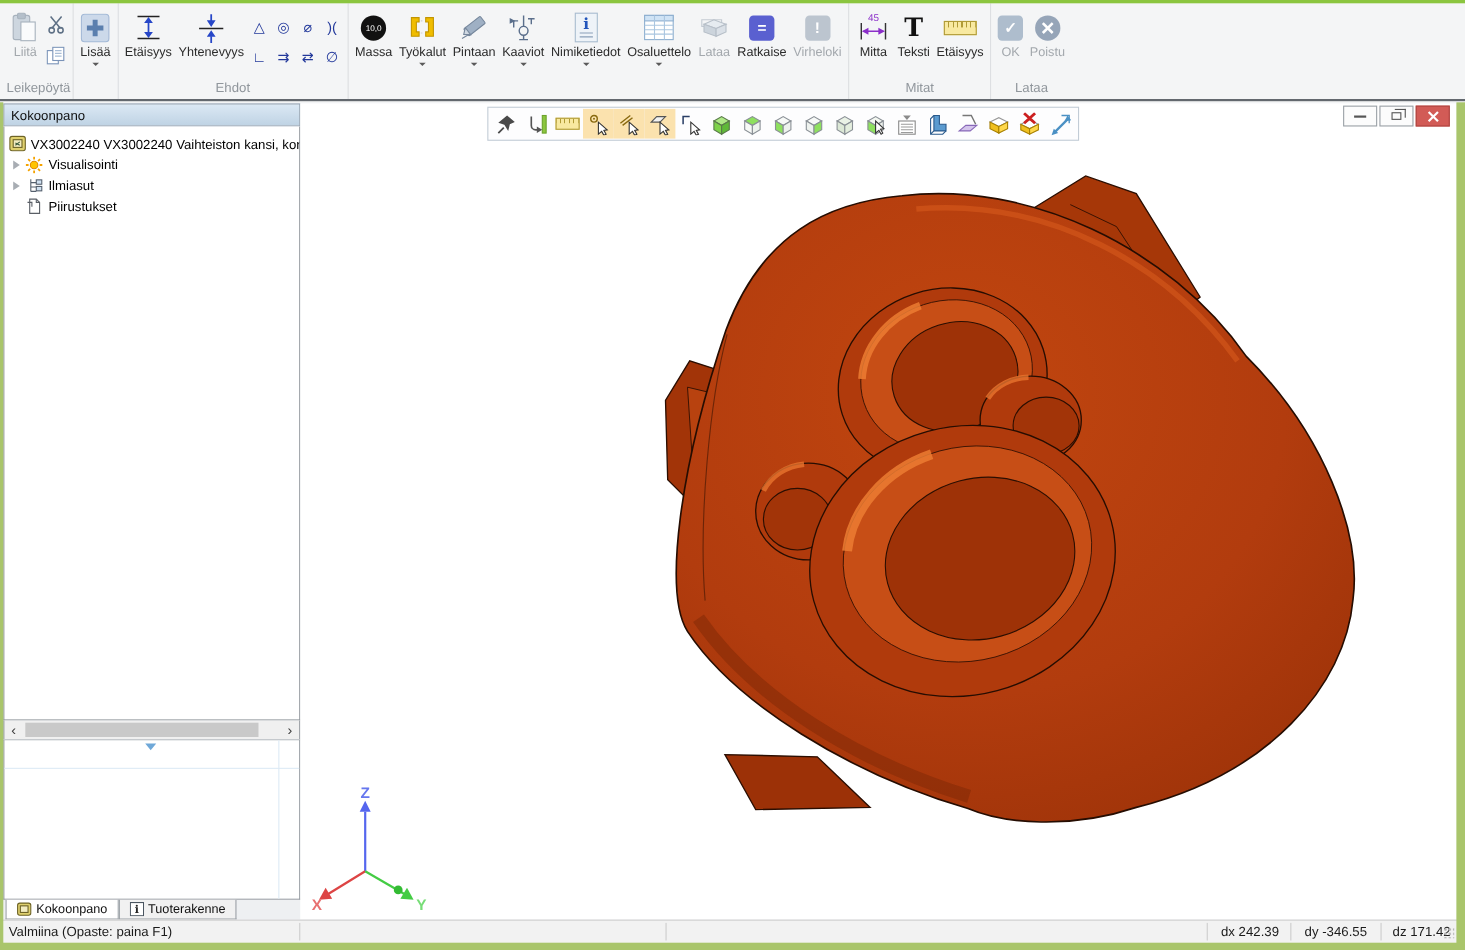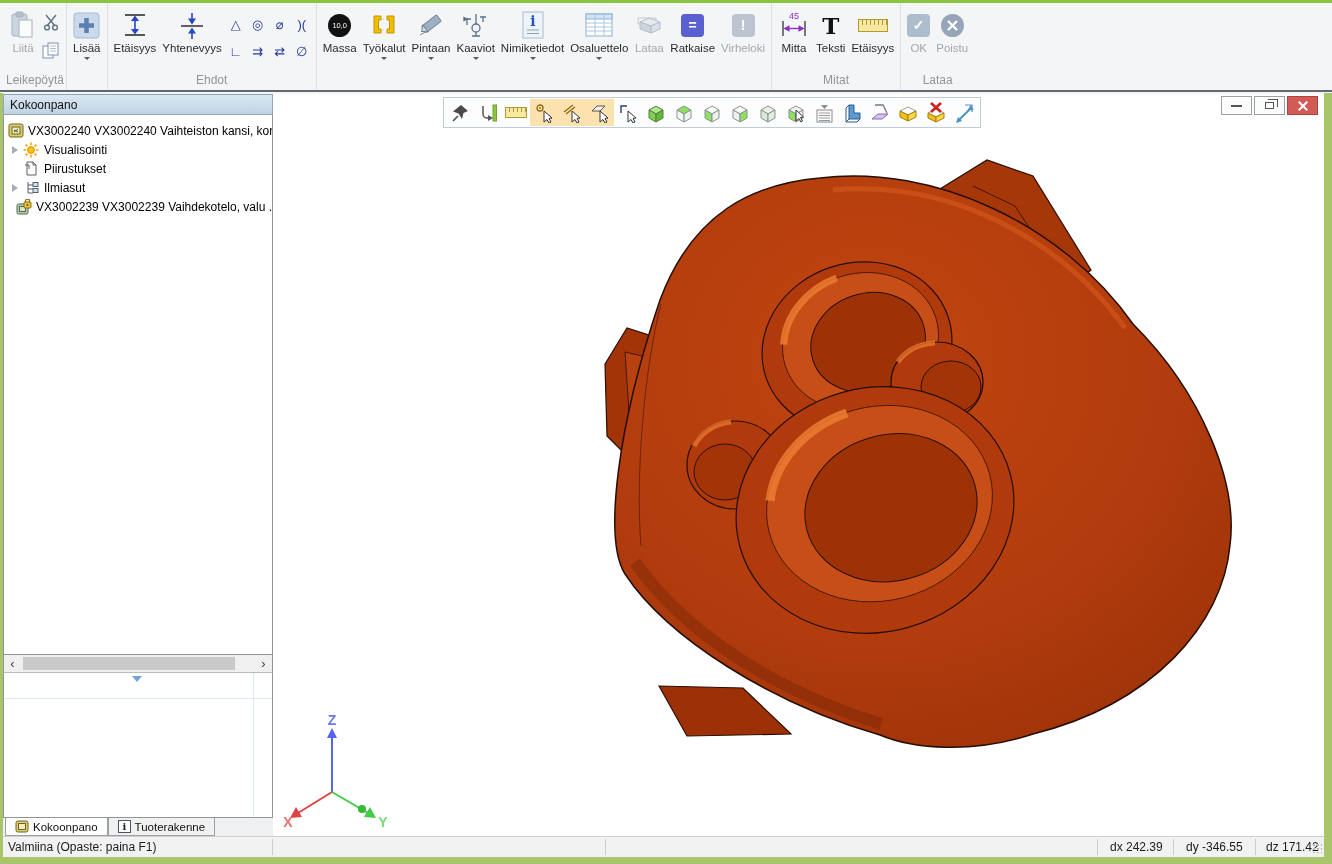--- a/index.html
+++ b/index.html
@@ -372,55 +372,42 @@
           <svg width="16" height="16">
               <circle cx="8" cy="8" r="3.4" fill="#ffc400" stroke="#e08a00"></circle>
               <g stroke="#f5a300" stroke-width="1.6">
                 <path d="M8 0.5 V3 M8 13 V15.5 M0.5 8 H3 M13 8 H15.5 M2.6 2.6 L4.4 4.4 M11.6 11.6 L13.4 13.4 M13.4 2.6 L11.6 4.4 M4.4 11.6 L2.6 13.4"></path>
               </g>
             </svg>
         </span>
         <span>Visualisointi</span>
       </div>
       <div class="titem">
-        <span class="texp"></span>
-        <span class="tico">
-          <svg width="14" height="15">
-              <path d="M3 1 h6 l3 3 v10 h-9 Z" fill="#fff" stroke="#5a5f66"></path>
-              <path d="M9 1 v3 h3" fill="none" stroke="#5a5f66"></path>
-              <path d="M1 4 h4 v4" fill="none" stroke="#5a5f66"></path>
-            </svg>
-        </span>
-        <span>Piirustukset</span>
-      </div>
-      <div class="titem">
         <span class="texp">
             <span class="tri-right"></span>
           </span>
         <span class="tico">
           <svg width="15" height="15">
               <path d="M4 2 v11 M4 5 h5 M4 9 h5 M4 13 h5" stroke="#55606e" fill="none"></path>
               <rect x="9" y="2.5" width="5" height="4" fill="#cfe0f0" stroke="#55606e"></rect>
               <rect x="9" y="8.5" width="5" height="4" fill="#cfe0f0" stroke="#55606e"></rect>
             </svg>
         </span>
         <span>Ilmiasut</span>
       </div>
       <div class="titem">
         <span class="texp"></span>
         <span class="tico">
-          <svg width="17" height="16">
-              <rect x="2" y="5" width="11" height="10" rx="1.5" fill="#b9cdb4" stroke="#4e6a4a"></rect>
-              <rect x="4.5" y="7.5" width="6" height="5" fill="#d8e6d4" stroke="#4e6a4a"></rect>
-              <rect x="9" y="3" width="7" height="6" rx="1" fill="#ecc23a" stroke="#8a6d10"></rect>
-              <path d="M10.5 3 v-1 a2 2 0 0 1 4 0 v1" fill="none" stroke="#8a6d10" stroke-width="1.3"></path>
-              <circle cx="12.5" cy="6" r="1" fill="#6d5408"></circle>
+          <svg width="14" height="15">
+              <path d="M3 1 h6 l3 3 v10 h-9 Z" fill="#fff" stroke="#5a5f66"></path>
+              <path d="M9 1 v3 h3" fill="none" stroke="#5a5f66"></path>
+              <path d="M1 4 h4 v4" fill="none" stroke="#5a5f66"></path>
             </svg>
         </span>
-        <span>VX3002239 VX3002239 Vaihdekotelo, valu .</span>
+        <span>Piirustukset</span>
       </div>
     </div>
 
     <div id="hscroll">
       <div class="scr-arrow">‹</div>
       <div id="scr-track">
         <div id="scr-thumb"></div>
       </div>
       <div class="scr-arrow">›</div>
     </div>

